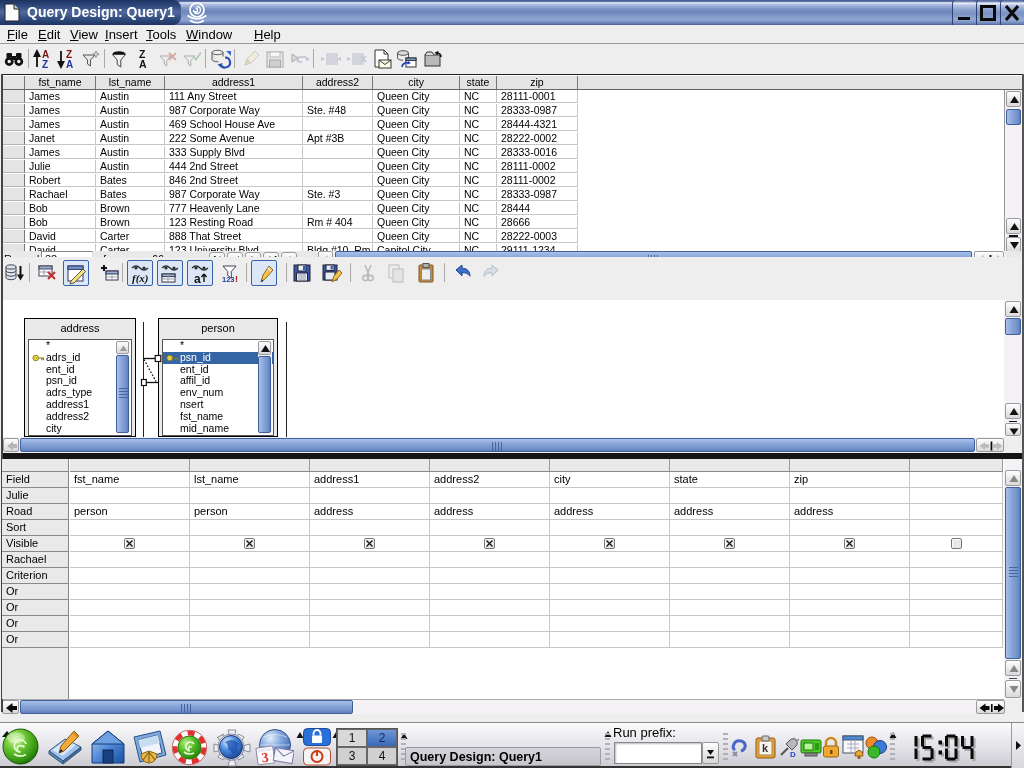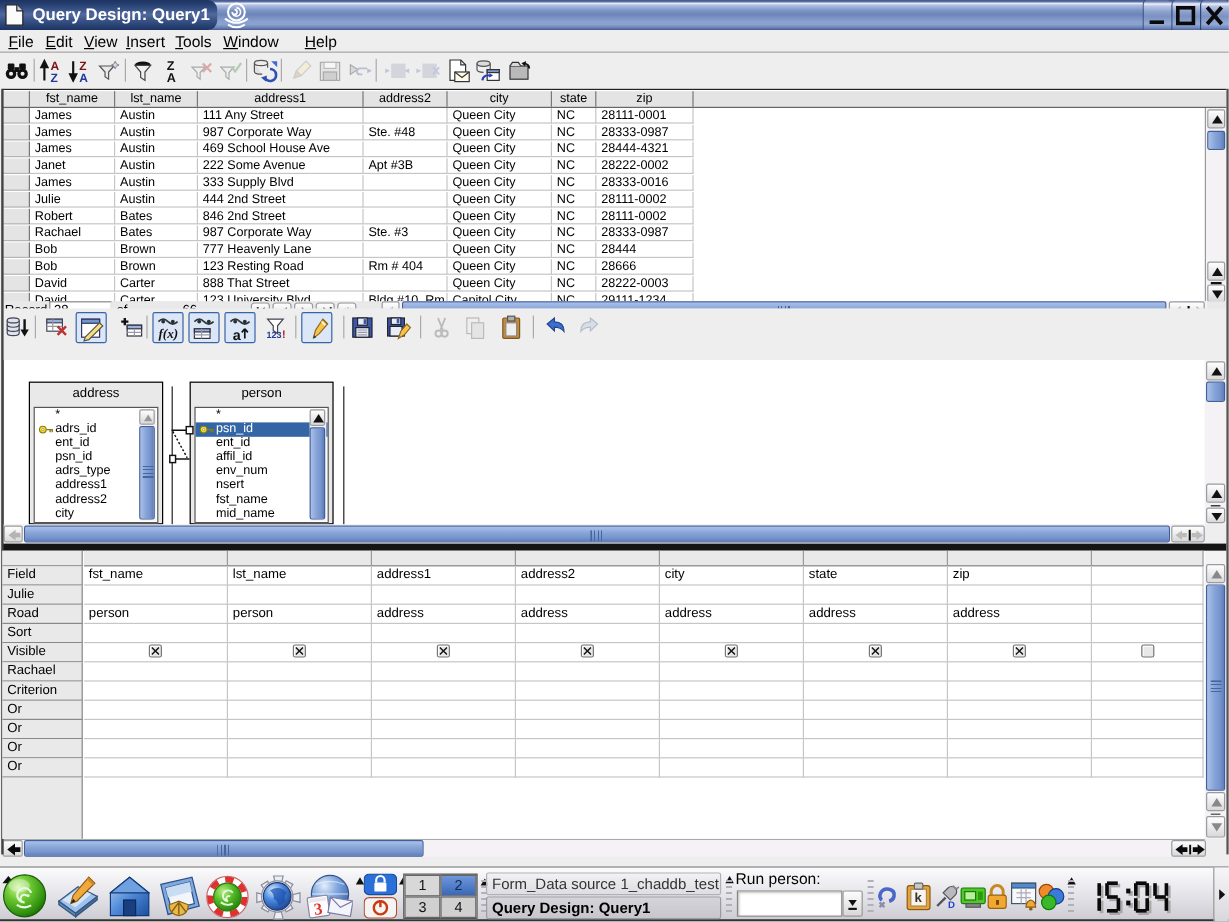--- a/index.html
+++ b/index.html
@@ -897,27 +897,26 @@
   <div class="abs" style="left:336px;top:5px;width:62px;height:38px;border:1px solid #555;background:#c8c8c8">
       <div class="pgc" style="left:0;top:0;background:#d8d8d8">1</div>
       <div class="pgc" style="left:30px;top:0;background:linear-gradient(180deg,#6f96d8,#3a68b8);color:#102a58">2</div>
       <div class="pgc" style="left:0;top:18px;background:#d0d0d0">3</div>
       <div class="pgc" style="left:30px;top:18px;background:#d0d0d0">4</div>
     </div>
   <div class="abs" style="left:400px;top:3px"><svg width="8" height="8">
         <path d="M4 1 L7.5 7 H0.5 Z" fill="#111"></path>
       </svg></div>
   <div class="handle" style="left:401px"></div>
-  <div class="abs" style="left:405px;top:4px;width:196px;height:19px;background:linear-gradient(180deg,#f2f2f4,#dddde2);border:1px solid #b0b0b8;border-radius:2px;font-size:12.5px;color:#333;line-height:18px;padding-left:4px;white-space:nowrap;overflow:hidden">Form_Data source 1_chaddb_test</div>
   <div class="abs" style="left:405px;top:24px;width:196px;height:19px;background:linear-gradient(180deg,#d4d4da,#c6c6cc);border:1px solid #9a9aa2;border-radius:2px;font-size:12.5px;font-weight:bold;color:#000;line-height:18px;padding-left:4px;white-space:nowrap;overflow:hidden">Query Design: Query1</div>
   <div class="abs" style="left:604px;top:1px"><svg width="8" height="8">
         <path d="M4 1 L7.5 7 H0.5 Z" fill="#111"></path>
       </svg></div>
   <div class="handle" style="left:605px"></div>
-  <div class="abs" style="left:613px;top:2px;font-size:13px;color:#000">Run person:</div>
+  <div class="abs" style="left:613px;top:2px;font-size:13px;color:#000">Run prefix:</div>
   <div class="abs" style="left:614px;top:19px;width:88px;height:22px;background:#fff;border:1px solid #888;box-shadow:inset 1px 1px 2px #bbb"></div>
   <div class="abs" style="left:702px;top:19px;width:17px;height:22px;background:linear-gradient(180deg,#fdfdfd,#d8d8d8);border:1px solid #999;border-radius:2px"><svg width="15" height="20">
         <path d="M4 7 H11 L7.5 12 Z" fill="#111"></path>
         <rect x="4" y="13.5" width="7" height="1.8" fill="#111"></rect>
       </svg></div>
   <div class="handle" style="left:723px"></div>
   <div class="abs" style="left:729px;top:13px"><svg width="22" height="22" viewBox="0 0 22 22">
 <path d="M6 14 q-3 -2 -1 -6 q2 -4 7 -3 q5 1 4 6 q-0.5 3 -4 4" fill="none" stroke="#4a66c8" stroke-width="3"></path>
 <path d="M4 16 l4 4 M8 16 l-4 4" stroke="#8890a8" stroke-width="2"></path>
       </svg></div>

